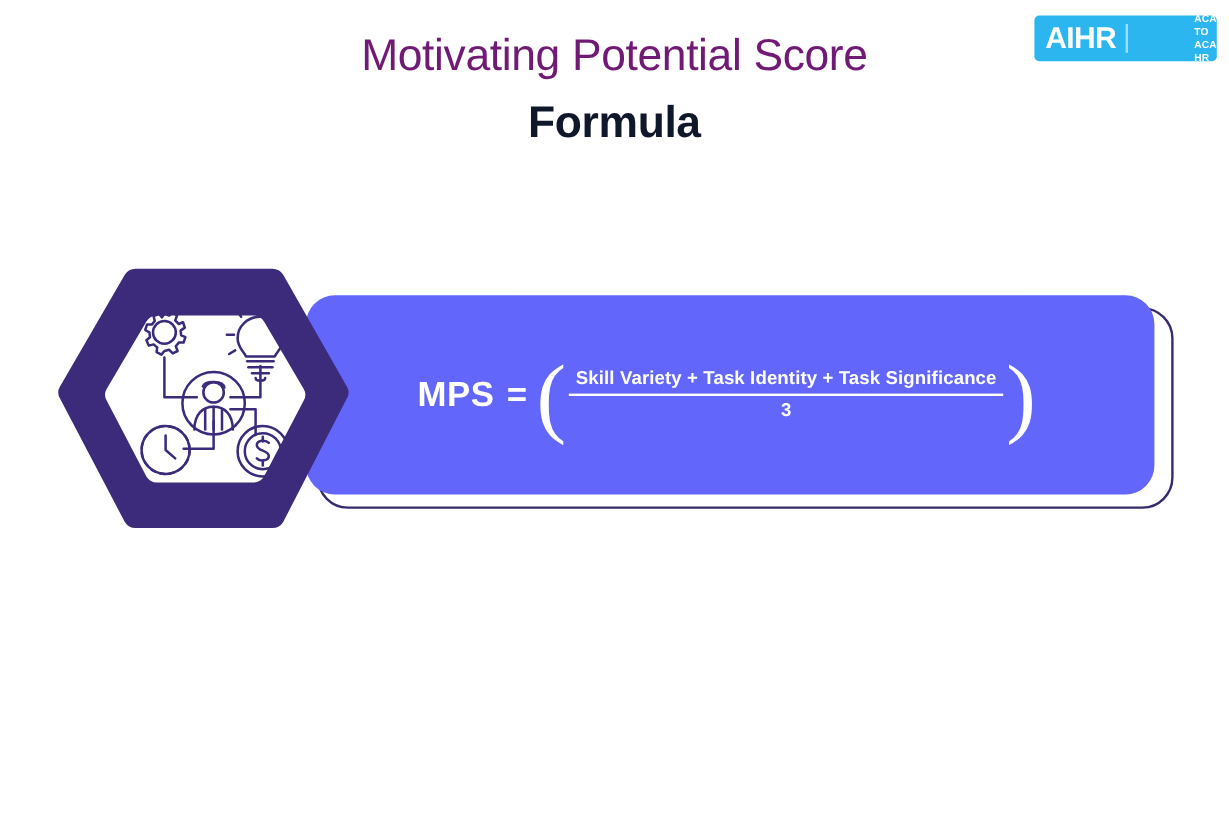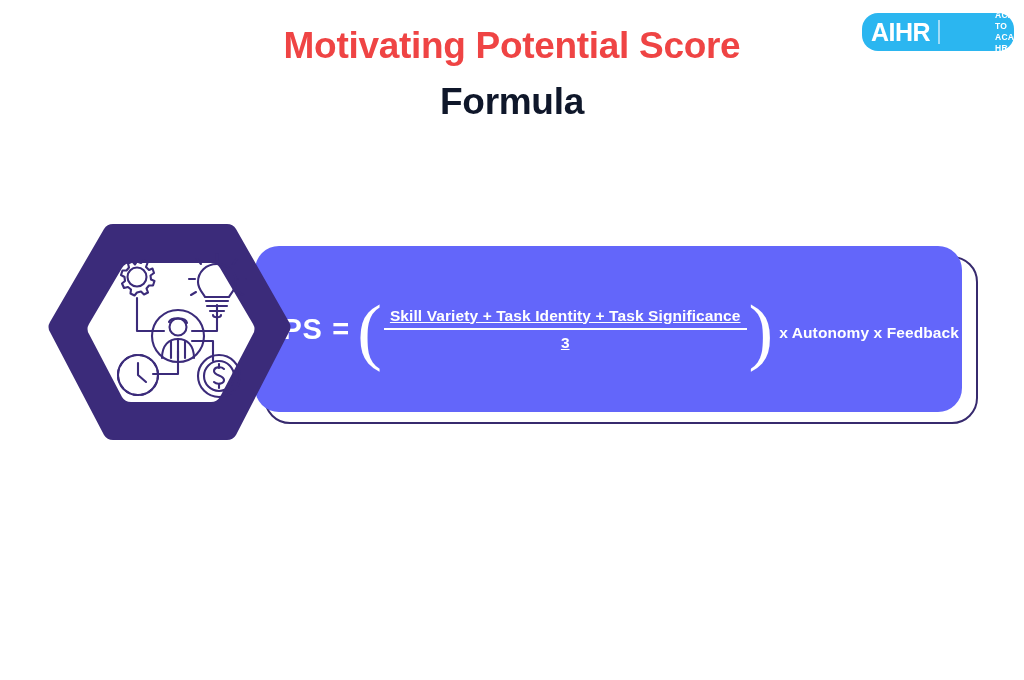--- a/index.html
+++ b/index.html
@@ -17,21 +17,21 @@
   }
 
   
   .logo {
     position: absolute;
     left: 862px;
     top: 13px;
     width: 152px;
     height: 38px;
     background: #2BB6F0;
-    border-radius: 16px;
+    border-radius: 4px;
     display: flex;
     align-items: center;
     padding: 0 9px;
     box-sizing: border-box;
   }
   .logo-mark {
     color: #ffffff;
     font-size: 25px;
     font-weight: 700;
     letter-spacing: -0.5px;
@@ -56,23 +56,23 @@
 
   
   .title-block {
     position: absolute;
     left: 0;
     top: 22px;
     width: 1024px;
     text-align: center;
   }
   .title-line1 {
-    color: #ef4444;
+    color: #701a75;
     font-size: 37px;
-    font-weight: 700;
+    font-weight: 400;
     line-height: 47px;
     letter-spacing: -0.3px;
   }
   .title-line2 {
     color: #0f172a;
     font-size: 37px;
     font-weight: 700;
     line-height: 47px;
     letter-spacing: -0.3px;
     margin-top: 9px;
@@ -146,21 +146,20 @@
     font-family: "Liberation Serif", serif;
   }
   .paren-l { margin-right: 2px; }
   .paren-r { margin-left: 2px; margin-right: 6px; }
   .fraction {
     display: inline-flex;
     flex-direction: column;
     align-items: center;
     justify-content: space-between;
     line-height: 1;
-    text-decoration: underline;
   }
   .f-num {
     font-size: 15.5px;
     font-weight: 700;
     padding: 0 6px 5px 6px;
     letter-spacing: 0.1px;
   }
   .f-bar {
     width: 100%;
     height: 2px;
@@ -214,21 +213,20 @@
   <div class="formula">
     <span class="f-lhs">MPS</span>
     <span class="f-eq">=</span>
     <span class="paren paren-l">(</span>
     <span class="fraction">
       <span class="f-num">Skill Variety + Task Identity + Task Significance</span>
       <span class="f-bar"></span>
       <span class="f-den">3</span>
     </span>
     <span class="paren paren-r">)</span>
-    <span class="f-rhs">x Autonomy x Feedback</span>
   </div>
 
   <div class="hex-wrap">
     <svg width="248" height="222" viewBox="0 0 248 222" xmlns="http://www.w3.org/2000/svg">
 
       <path d="M 68 3 Q 62 3 59 8 L 5 101 Q 2 106 5 111 L 59 214 Q 62 219 68 219 L 182 219 Q 188 219 191 214 L 244 111 Q 247 106 244 101 L 191 8 Q 188 3 182 3 Z" fill="#3B2B7A"></path>
 
       <path d="M 86 42 Q 80 42 77 47 L 44 103 Q 41 108 44 113 L 77 176 Q 80 181 86 181 L 166 181 Q 172 181 175 176 L 208 113 Q 211 108 208 103 L 175 47 Q 172 42 166 42 Z" fill="#ffffff"></path>
 
       <g stroke="#3B2B7A" stroke-width="2.1" fill="none" stroke-linecap="round" stroke-linejoin="round">

